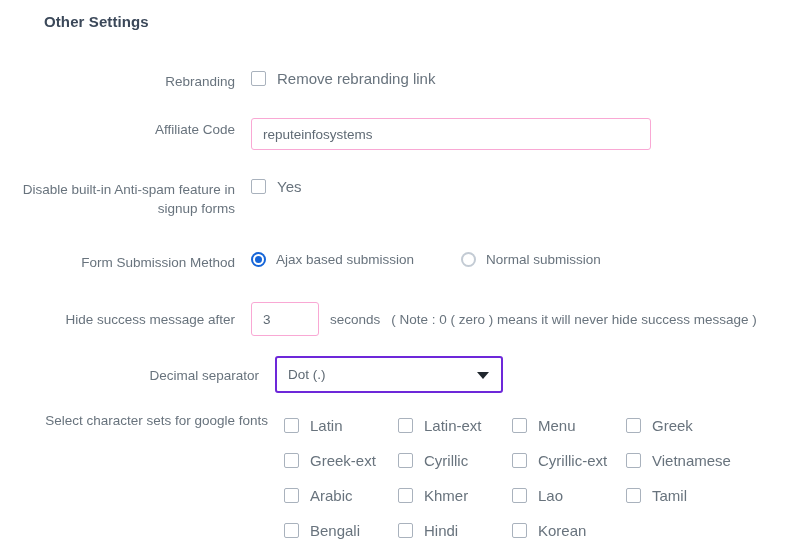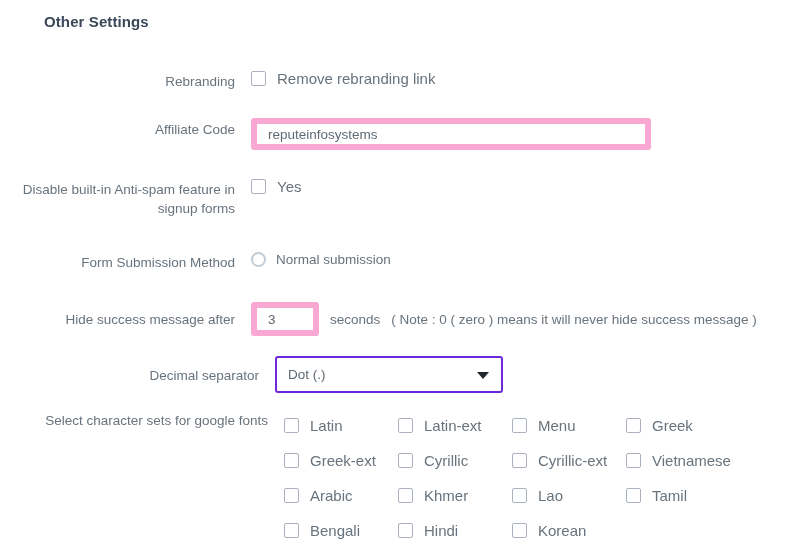--- a/index.html
+++ b/index.html
@@ -125,21 +125,21 @@
     color: #68737d;
     margin-left: 10px;
     line-height: 17px;
   }
 
   
   .txt-input {
     font-family: "Liberation Sans", sans-serif;
     font-size: 13.5px;
     color: #5f6a74;
-    border: 6px solid #f9a8d4;
+    border: 1px solid #f9a8d4;
     border-radius: 3px;
     background: #ffffff;
     box-sizing: border-box;
     padding: 0 11px;
     outline: none;
   }
   .txt-input.affiliate {
     width: 400px;
     height: 32px;
   }
@@ -235,20 +235,24 @@
         <span class="cbox"></span>
         <span class="cb-label">Yes</span>
       </label>
     </div>
   </div>
 
   <div class="form-row" style="top:251px;">
     <div class="row-label">Form Submission Method</div>
     <div class="row-field">
       <div class="radio-group">
+        <label class="rd-wrap" style="margin-right:47px;">
+          <span class="rbox checked"></span>
+          <span class="rd-label">Ajax based submission</span>
+        </label>
         <label class="rd-wrap">
           <span class="rbox"></span>
           <span class="rd-label">Normal submission</span>
         </label>
       </div>
     </div>
   </div>
 
   <div class="form-row" style="top:302px;">
     <div class="row-label" style="padding-top:8px;">Hide success message after</div>

